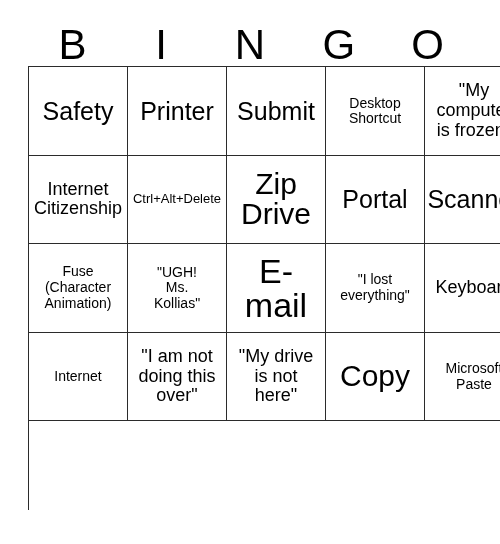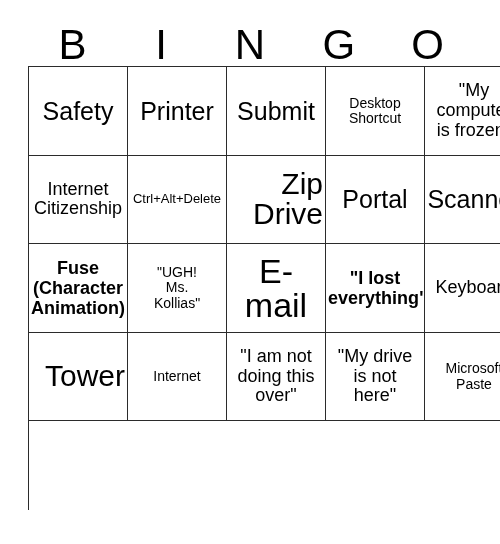--- a/index.html
+++ b/index.html
@@ -64,25 +64,25 @@
   }
   .cell-text {
     display: block;
     width: 100%;
     line-height: 1.04;
     white-space: pre-line;
     word-break: normal;
   }
   
   .fs-xs  { font-size: 13px; line-height: 1.1; }
-  .fs-sm  { font-size: 18px;  line-height: 1.12; font-weight: bold; }
+  .fs-sm  { font-size: 14px;  line-height: 1.12; }
   .fs-md  { font-size: 18px;  line-height: 1.1; }
   .fs-lg  { font-size: 14px;  line-height: 1.08; }
   .fs-xl  { font-size: 25px;  line-height: 1.05; }
-  .fs-2xl { font-size: 30px;  line-height: 1.02; text-align: right; }
+  .fs-2xl { font-size: 30px;  line-height: 1.02; }
   .fs-3xl { font-size: 34px;  line-height: 1.0; }
 </style>
 </head>
 <body>
 
 <div id="card">
 
   <div id="header-row">
     <div class="header-letter">B</div>
     <div class="header-letter">I</div>
@@ -145,35 +145,35 @@
       </div>
 
     <div class="cell">
         <span class="cell-text fs-sm">"I lost
 everything"</span>
       </div>
     <div class="cell">
         <span class="cell-text fs-md">Keyboard</span>
       </div>
     <div class="cell">
-        <span class="cell-text fs-2xl">Tower</span>
-      </div>
-    <div class="cell">
         <span class="cell-text fs-lg">Internet</span>
       </div>
 
     <div class="cell">
         <span class="cell-text fs-md">"I am not
 doing this
 over"</span>
       </div>
     <div class="cell">
         <span class="cell-text fs-md">"My drive
 is not
 here"</span>
       </div>
     <div class="cell">
+        <span class="cell-text fs-2xl">Copy</span>
+      </div>
+    <div class="cell">
         <span class="cell-text fs-lg">Microsoft
 Paste</span>
       </div>
   </div>
 
 </div>
 
 </body></html>

